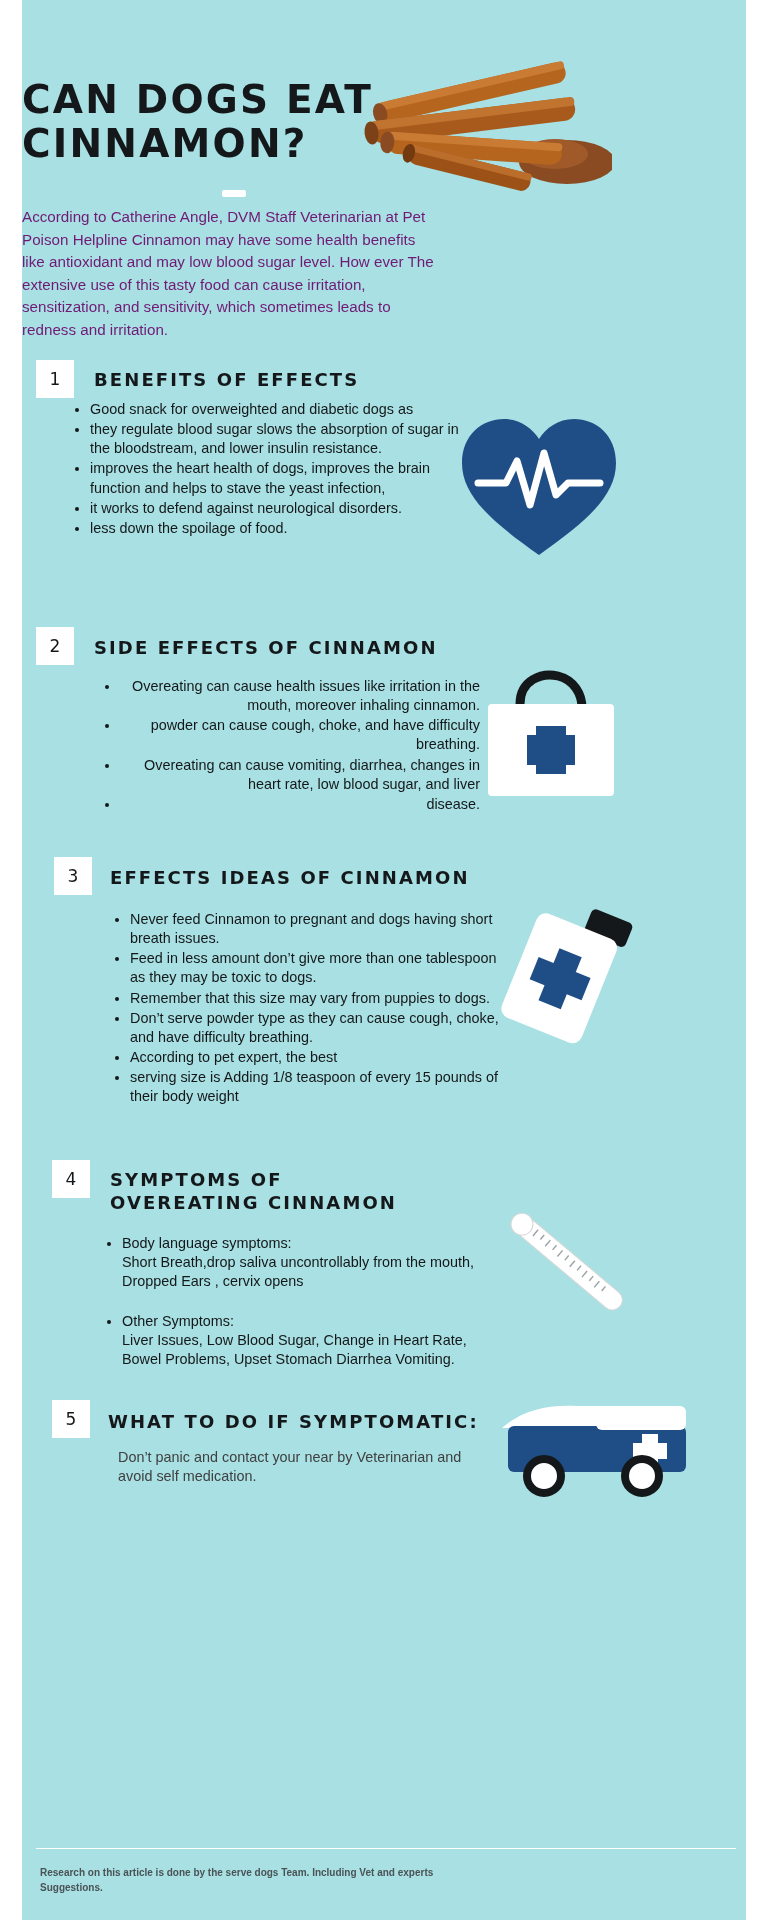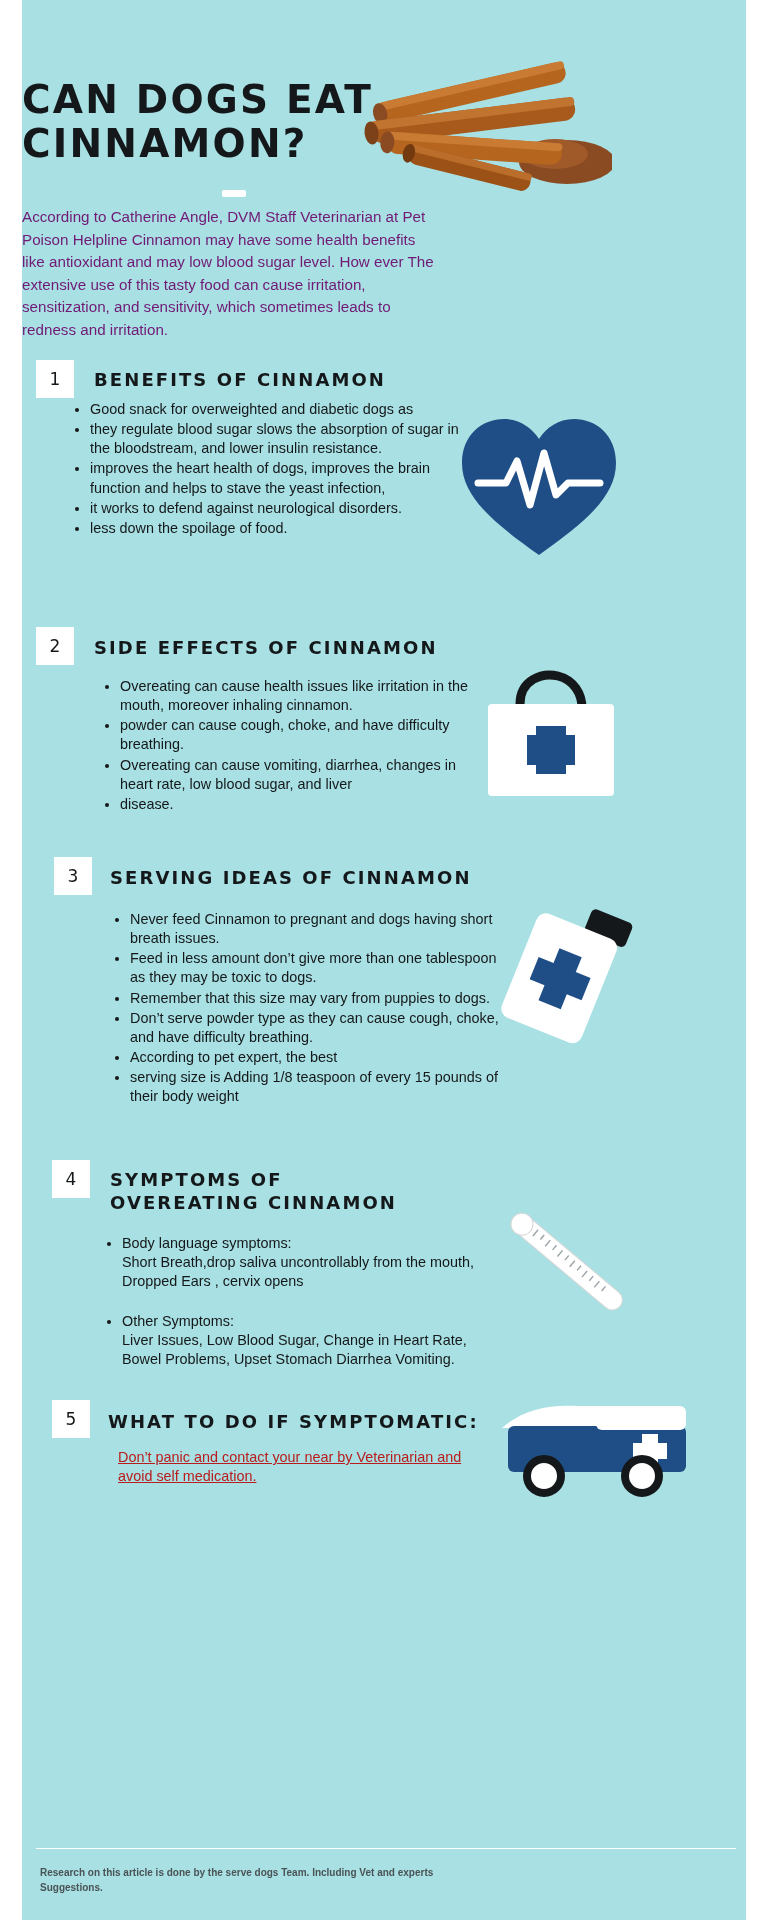--- a/index.html
+++ b/index.html
@@ -165,54 +165,54 @@
       </g>
       <g transform="rotate(14 130 120)">
         <rect x="55" y="112" width="125" height="19" rx="9" fill="#9c5217"></rect>
         <rect x="55" y="112" width="125" height="7" rx="3" fill="#bb6d2c"></rect>
         <ellipse cx="55" cy="121.5" rx="6" ry="9.5" fill="#73390f"></ellipse>
       </g>
     </svg>
 
     <div class="section">
       <div class="num-box" style="left:14px; top:360px;">1</div>
-      <div class="sec-title" style="left:72px; top:368px;">BENEFITS OF CINNAMON</div>
+      <div class="sec-title" style="left:72px; top:368px;">BENEFITS OF EFFECTS</div>
       <ul class="bullets" style="left:48px; top:400px; width:390px;">
         <li>Good snack for overweighted and diabetic dogs as</li>
         <li>they regulate blood sugar slows the absorption of sugar in the bloodstream, and lower insulin resistance.</li>
         <li>improves the heart health of dogs, improves the brain function and helps to stave the yeast infection,</li>
         <li>it works to defend  against neurological disorders.</li>
         <li>less down the spoilage of food.</li>
       </ul>
       <svg style="position:absolute; left:432px; top:405px; width:170px; height:160px;" viewBox="0 0 170 160">
         <path d="M85 150 C40 118 8 92 8 58 C8 30 28 14 50 14 C66 14 78 23 85 34 C92 23 104 14 120 14 C142 14 162 30 162 58 C162 92 130 118 85 150 Z" fill="#1f4e87"></path>
         <polyline points="24,78 52,78 63,56 76,100 90,48 102,90 114,78 146,78" fill="none" stroke="#ffffff" stroke-width="7" stroke-linejoin="round" stroke-linecap="round"></polyline>
       </svg>
     </div>
 
     <div class="section">
       <div class="num-box" style="left:14px; top:627px;">2</div>
       <div class="sec-title" style="left:72px; top:636px;">SIDE EFFECTS OF CINNAMON</div>
-      <ul class="bullets" style="left:78px; top:677px; width:360px;">
+      <ul class="bullets" style="left:78px; top:677px; width:360px;text-align:right;">
         <li>Overeating can cause health issues like irritation in the mouth, moreover inhaling cinnamon.</li>
         <li>powder can cause cough, choke, and have difficulty breathing.</li>
         <li>Overeating can cause vomiting, diarrhea, changes in heart rate, low blood sugar, and liver</li>
         <li>disease.</li>
       </ul>
       <svg style="position:absolute; left:448px; top:662px; width:160px; height:145px;" viewBox="0 0 160 145">
         <path d="M50 42 C50 18 72 10 88 14 C104 18 112 32 112 46" fill="none" stroke="#15181a" stroke-width="9" stroke-linecap="round"></path>
         <rect x="18" y="42" width="126" height="92" rx="4" fill="#ffffff"></rect>
         <rect x="66" y="64" width="30" height="48" fill="#1f4e87"></rect>
         <rect x="57" y="73" width="48" height="30" fill="#1f4e87"></rect>
       </svg>
     </div>
 
     <div class="section">
       <div class="num-box" style="left:32px; top:857px;">3</div>
-      <div class="sec-title" style="left:88px; top:866px;">SERVING IDEAS OF CINNAMON</div>
+      <div class="sec-title" style="left:88px; top:866px;">EFFECTS IDEAS OF CINNAMON</div>
       <ul class="bullets" style="left:88px; top:910px; width:370px;">
         <li>Never feed Cinnamon to pregnant and dogs having short breath issues.</li>
         <li> Feed in less amount don’t give more than one tablespoon as they may be toxic to dogs.</li>
         <li>Remember that this size may vary from puppies to dogs.</li>
         <li>Don’t serve powder type as they can cause cough, choke, and have difficulty breathing.</li>
         <li>According to pet expert, the best</li>
         <li>serving size is Adding 1/8 teaspoon of every 15 pounds of their body weight</li>
       </ul>
       <svg style="position:absolute; left:460px; top:895px; width:170px; height:160px;" viewBox="0 0 170 160">
         <g transform="rotate(22 85 80)">
@@ -251,21 +251,21 @@
               <line x1="136" y1="66" x2="136" y2="72"></line>
           </g>
           <circle cx="32" cy="72" r="11" fill="#ffffff" stroke="#d8d8d8" stroke-width="1"></circle>
         </g>
       </svg>
     </div>
 
     <div class="section">
       <div class="num-box" style="left:30px; top:1400px;">5</div>
       <div class="sec-title" style="left:86px; top:1410px; width:380px;">WHAT TO DO IF SYMPTOMATIC:</div>
-      <div style="position:absolute; left:96px; top:1448px; width:350px; font-size:14.4px; line-height:1.35; color:#b91c1c;text-decoration:underline;">Don’t panic and contact your near by Veterinarian and avoid self medication.</div>
+      <div style="position:absolute; left:96px; top:1448px; width:350px; font-size:14.4px; line-height:1.35; color:#404040;">Don’t panic and contact your near by Veterinarian and avoid self medication.</div>
       <svg style="position:absolute; left:470px; top:1380px; width:200px; height:130px;" viewBox="0 0 200 130">
         <path d="M10 48 C30 30 56 24 86 26 L110 26 L110 48 Z" fill="#ffffff"></path>
         <rect x="16" y="46" width="178" height="46" rx="6" fill="#1f4e87"></rect>
         <rect x="104" y="26" width="90" height="24" rx="6" fill="#ffffff"></rect>
         <rect x="150" y="54" width="16" height="34" fill="#ffffff"></rect>
         <rect x="141" y="63" width="34" height="16" fill="#ffffff"></rect>
         <circle cx="52" cy="96" r="17" fill="#ffffff" stroke="#15181a" stroke-width="8"></circle>
         <circle cx="150" cy="96" r="17" fill="#ffffff" stroke="#15181a" stroke-width="8"></circle>
       </svg>
     </div>

